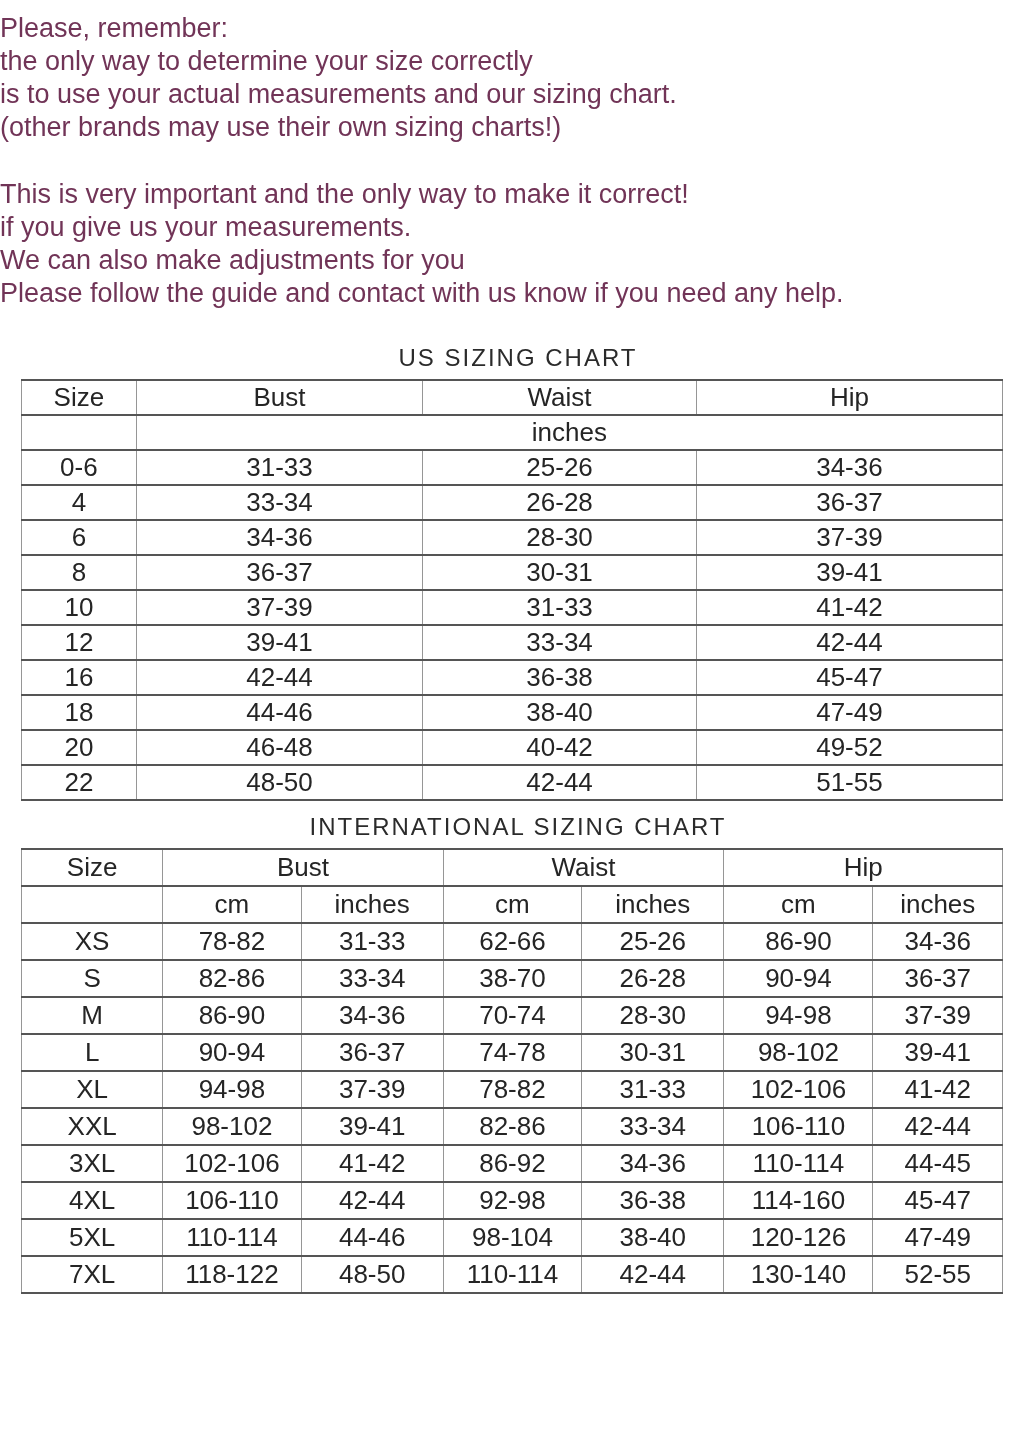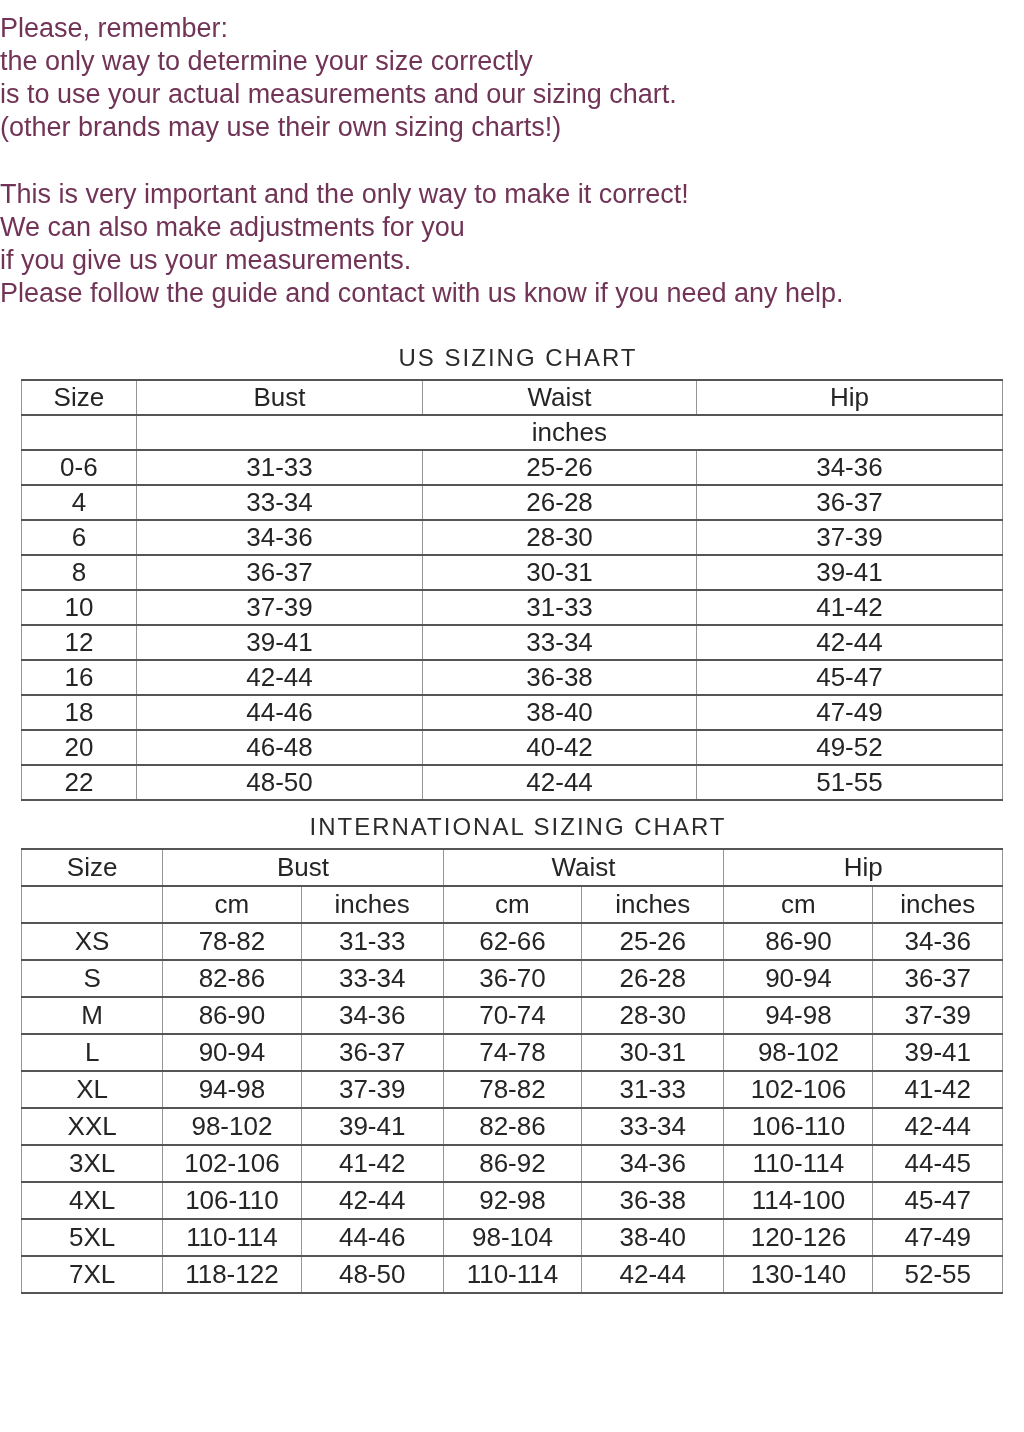--- a/index.html
+++ b/index.html
@@ -86,22 +86,22 @@
 
   <div class="intro">
     <p>
       <span class="intro-line" style="display:block">Please, remember:</span>
       <span class="intro-line" style="display:block">the only way to determine your size correctly</span>
       <span class="intro-line" style="display:block">is to use your actual measurements and our sizing chart.</span>
       <span class="intro-line" style="display:block">(other brands may use their own sizing charts!)</span>
     </p>
     <p>
       <span class="intro-line" style="display:block">This is very important and the only way to make it correct!</span>
+      <span class="intro-line" style="display:block">if you give us your measurements.</span>
       <span class="intro-line" style="display:block">We can also make adjustments for you</span>
-      <span class="intro-line" style="display:block">if you give us your measurements.</span>
       <span class="intro-line" style="display:block">Please follow the guide and contact with us know if you need any help.</span>
     </p>
   </div>
 
   <h2 class="chart-title">US SIZING CHART</h2>
 
   <table class="us-table">
     <colgroup>
       <col class="us-col-size">
         <col class="us-col-bust">
@@ -220,21 +220,21 @@
           <td>31-33</td>
           <td>62-66</td>
           <td>25-26</td>
           <td>86-90</td>
           <td>34-36</td>
         </tr>
         <tr>
           <td>S</td>
           <td>82-86</td>
           <td>33-34</td>
-          <td>36-70</td>
+          <td>38-70</td>
           <td>26-28</td>
           <td>90-94</td>
           <td>36-37</td>
         </tr>
         <tr>
           <td>M</td>
           <td>86-90</td>
           <td>34-36</td>
           <td>70-74</td>
           <td>28-30</td>
@@ -276,21 +276,21 @@
           <td>34-36</td>
           <td>110-114</td>
           <td>44-45</td>
         </tr>
         <tr>
           <td>4XL</td>
           <td>106-110</td>
           <td>42-44</td>
           <td>92-98</td>
           <td>36-38</td>
-          <td>114-100</td>
+          <td>114-160</td>
           <td>45-47</td>
         </tr>
         <tr>
           <td>5XL</td>
           <td>110-114</td>
           <td>44-46</td>
           <td>98-104</td>
           <td>38-40</td>
           <td>120-126</td>
           <td>47-49</td>

